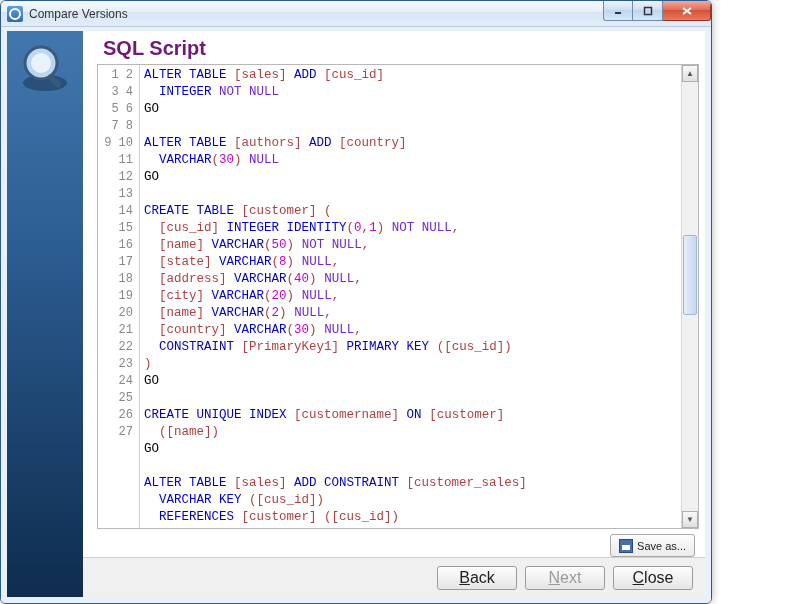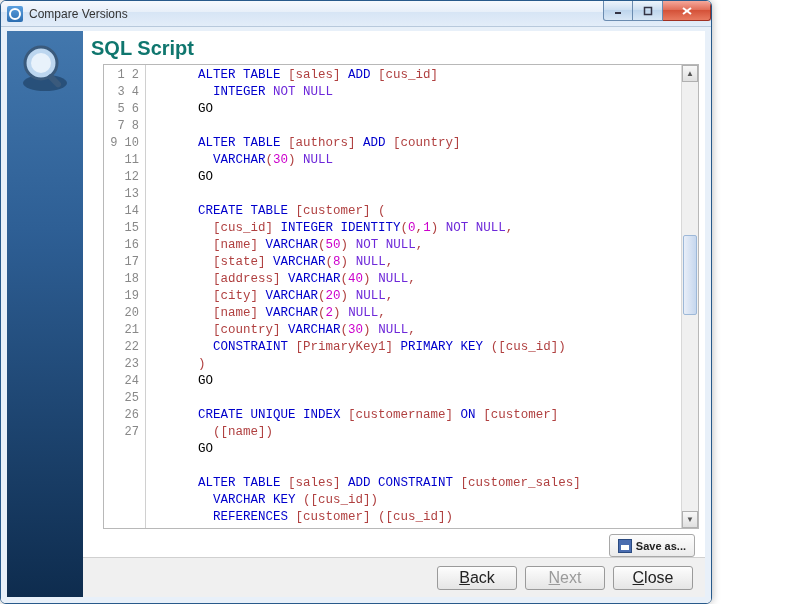--- a/index.html
+++ b/index.html
@@ -65,26 +65,26 @@
     width:56px;height:56px;position:relative;
   }
   .lens-icon svg { width:56px;height:56px; }
 
   .main {
     flex:1; display:flex; flex-direction:column; background:#fff;
   }
   .heading {
     font-family: Verdana, Tahoma, sans-serif;
     font-size: 20px; font-weight: bold;
-    color:#0f766e;
-    padding: 6px 10px 4px 8px;
+    color:#701a75;
+    padding: 6px 10px 4px 20px;
   }
   .editor-wrap {
-    flex:1; display:flex; border:1px solid #b8b8b8; margin:0 6px 2px 20px;
-    position:relative; overflow:hidden;gap:48px;
+    flex:1; display:flex; border:1px solid #b8b8b8; margin:0 6px 2px 14px;
+    position:relative; overflow:hidden;
   }
   .gutter {
     width: 42px; background:#fff; border-right:1px solid #d0d0d0;
     text-align:right; font-family:"Courier New",monospace; font-size:12px;
     color:#888; padding:2px 6px 2px 2px; line-height:17px; user-select:none;
   }
   .code {
     flex:1; font-family:"Courier New",monospace; font-size:12.5px;
     line-height:17px; padding:2px 4px; white-space:pre; overflow:hidden;
     color:#000;
@@ -104,21 +104,21 @@
     background:linear-gradient(to right,#e8eef8,#c6d7ee);
     border:1px solid #9db8d8; border-radius:2px;
   }
   .scroll-v .arrow.bottom{position:absolute;bottom:0;left:0;right:0;}
 
   .save-row { display:flex; justify-content:flex-end; padding:3px 10px 0 0; }
   .save-btn {
     height:23px; padding:0 8px; font-size:11px;
     background:linear-gradient(#fdfdfd,#ebebeb);
     border:1px solid #a8a8a8; border-radius:3px;
-    display:flex;align-items:center;gap:4px;color:#222;font-weight:bold;
+    display:flex;align-items:center;gap:4px;color:#222;
   }
   .save-btn .disk { width:14px;height:14px;background:#4a6db0;border:1px solid #2a4a80;position:relative;}
   .save-btn .disk::after{content:"";position:absolute;left:2px;right:2px;bottom:2px;height:5px;background:#fff;}
 
   .footer {
     height:40px; background:#f0f0f0; border-top:1px solid #d0d0d0;
     display:flex; justify-content:flex-end; align-items:center; gap:8px;
     padding:0 12px;
   }
   .footer button {

